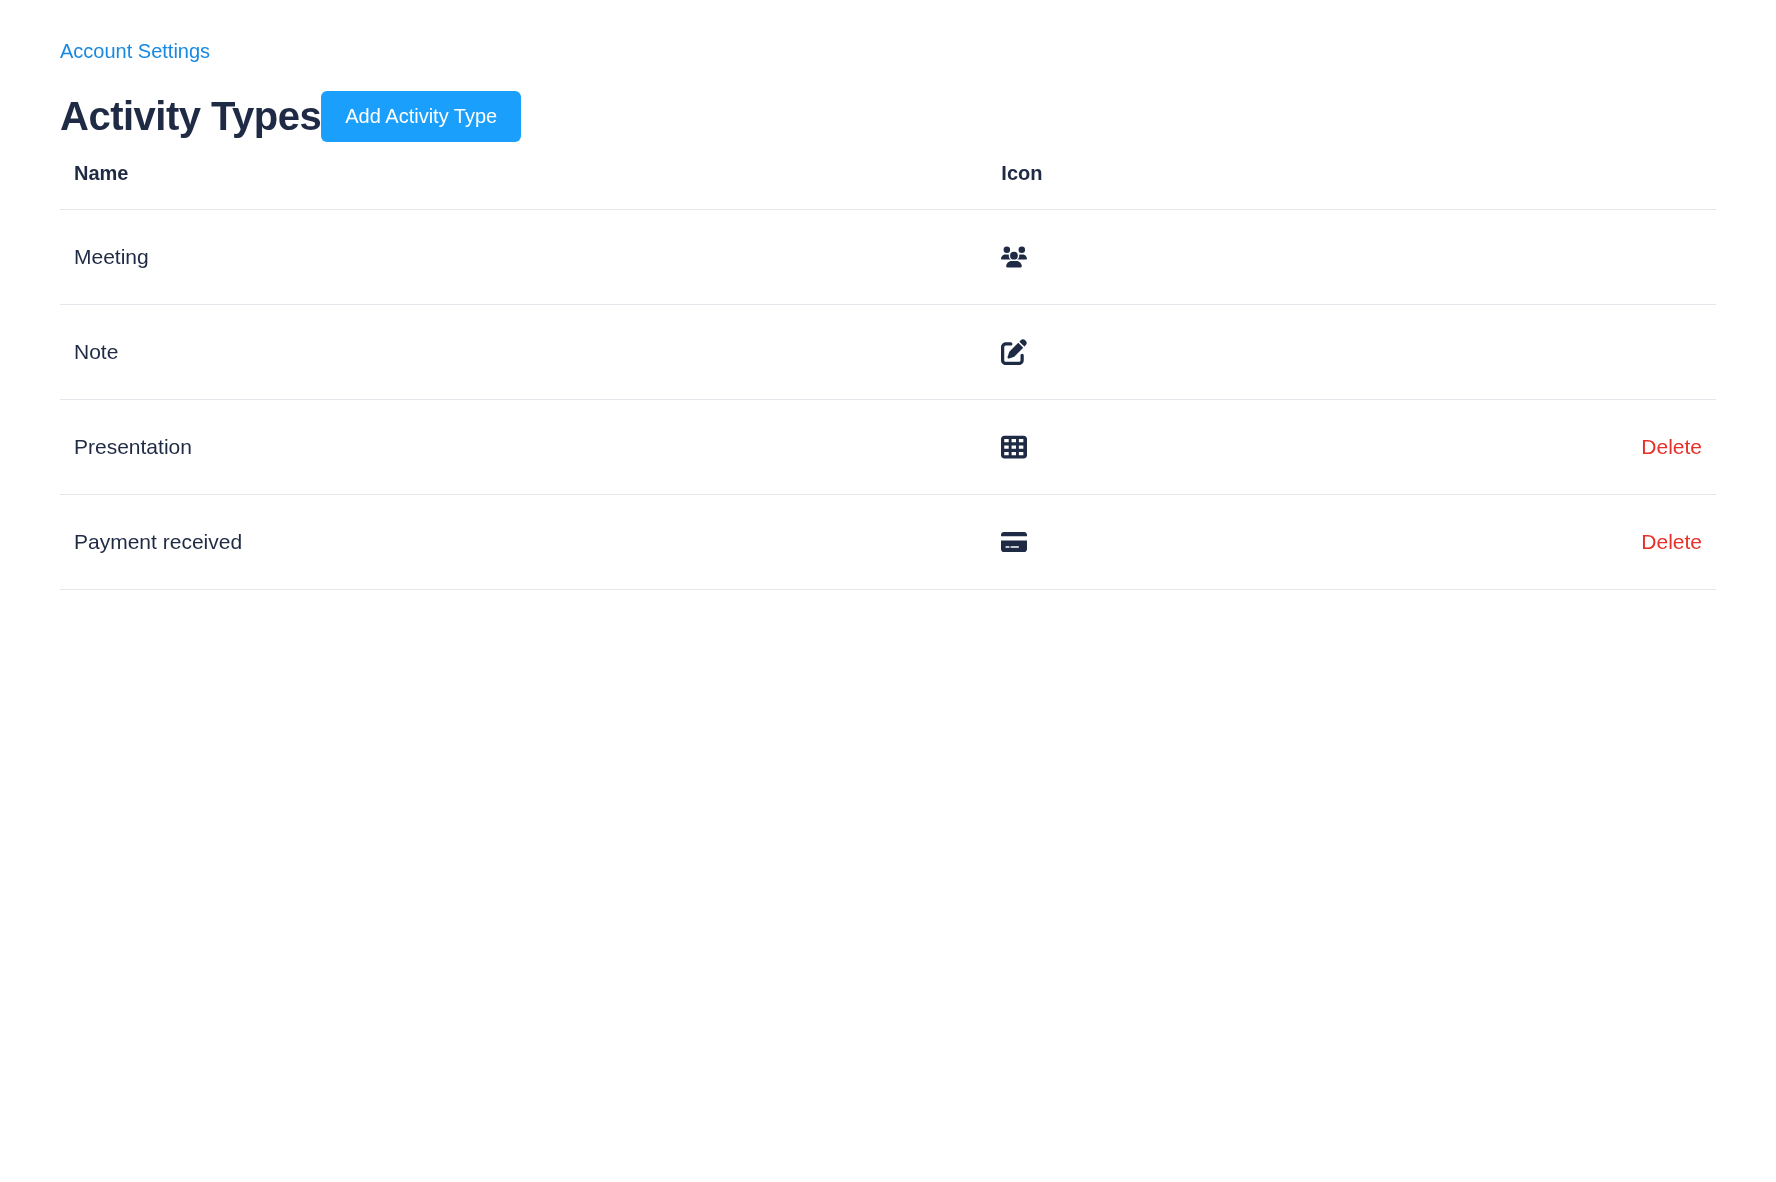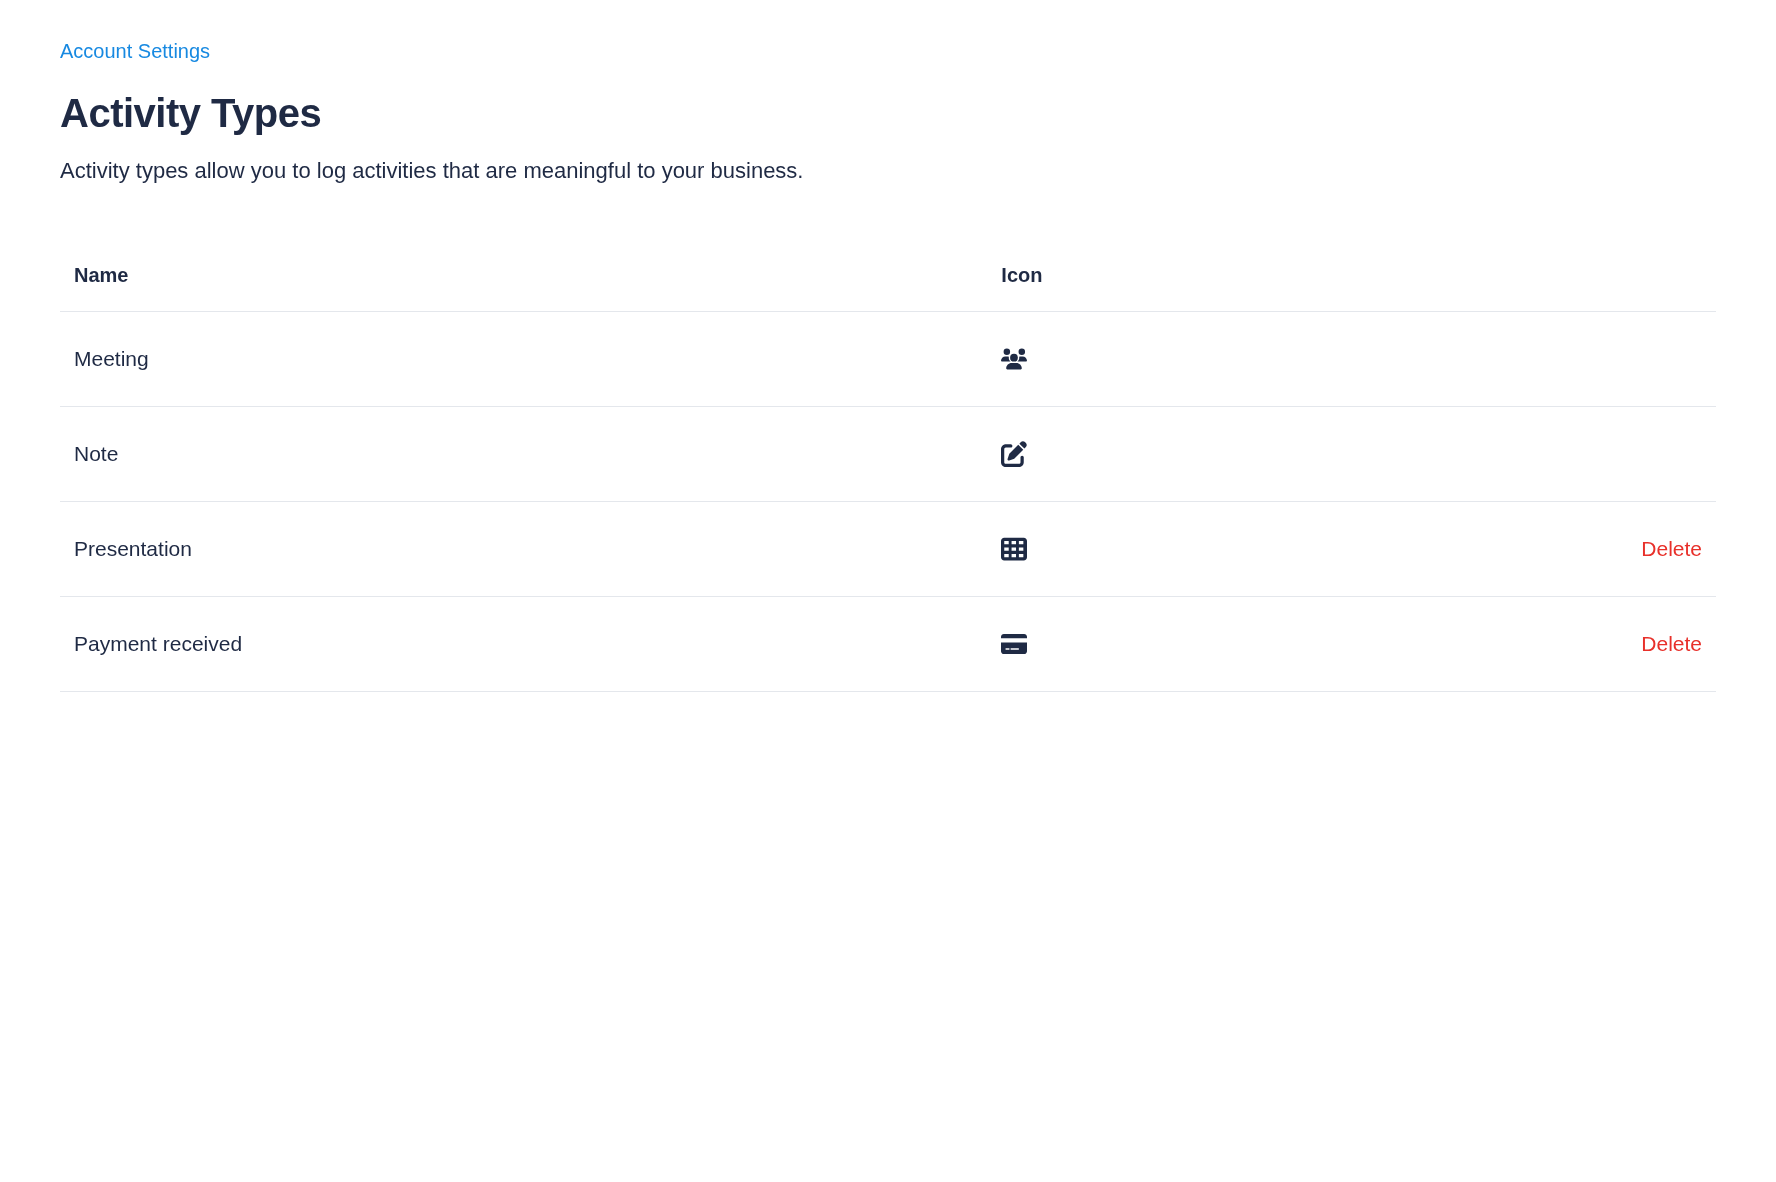--- a/index.html
+++ b/index.html
@@ -18,21 +18,20 @@
     font-weight: 500;
     text-decoration: none;
     display: inline-block;
     margin-bottom: 28px;
     cursor: pointer;
   }
   .header-row {
     display: flex;
     justify-content: flex-start;
     align-items: center;
-    margin-bottom: 22px;
   }
   .page-title {
     font-size: 40px;
     font-weight: 700;
     color: #1f2a44;
     letter-spacing: -0.5px;
   }
   .primary-btn {
     background: #1b9ffc;
     color: #ffffff;
@@ -109,23 +108,23 @@
     </g>
   </defs>
 </svg>
 
 <div class="page">
 
   <a class="breadcrumb">Account Settings</a>
 
   <div class="header-row">
     <h1 class="page-title">Activity Types</h1>
+    <button class="primary-btn">Add Activity Type</button>
   </div>
 
-  <p class="page-description">Activity types allow you to log activities that are meaningful to your business.</p>
 
   <table class="table">
     <thead>
       <tr>
         <th class="col-name">Name</th>
         <th class="col-icon">Icon</th>
         <th class="col-actions"></th>
       </tr>
     </thead>
     <tbody id="rows">

